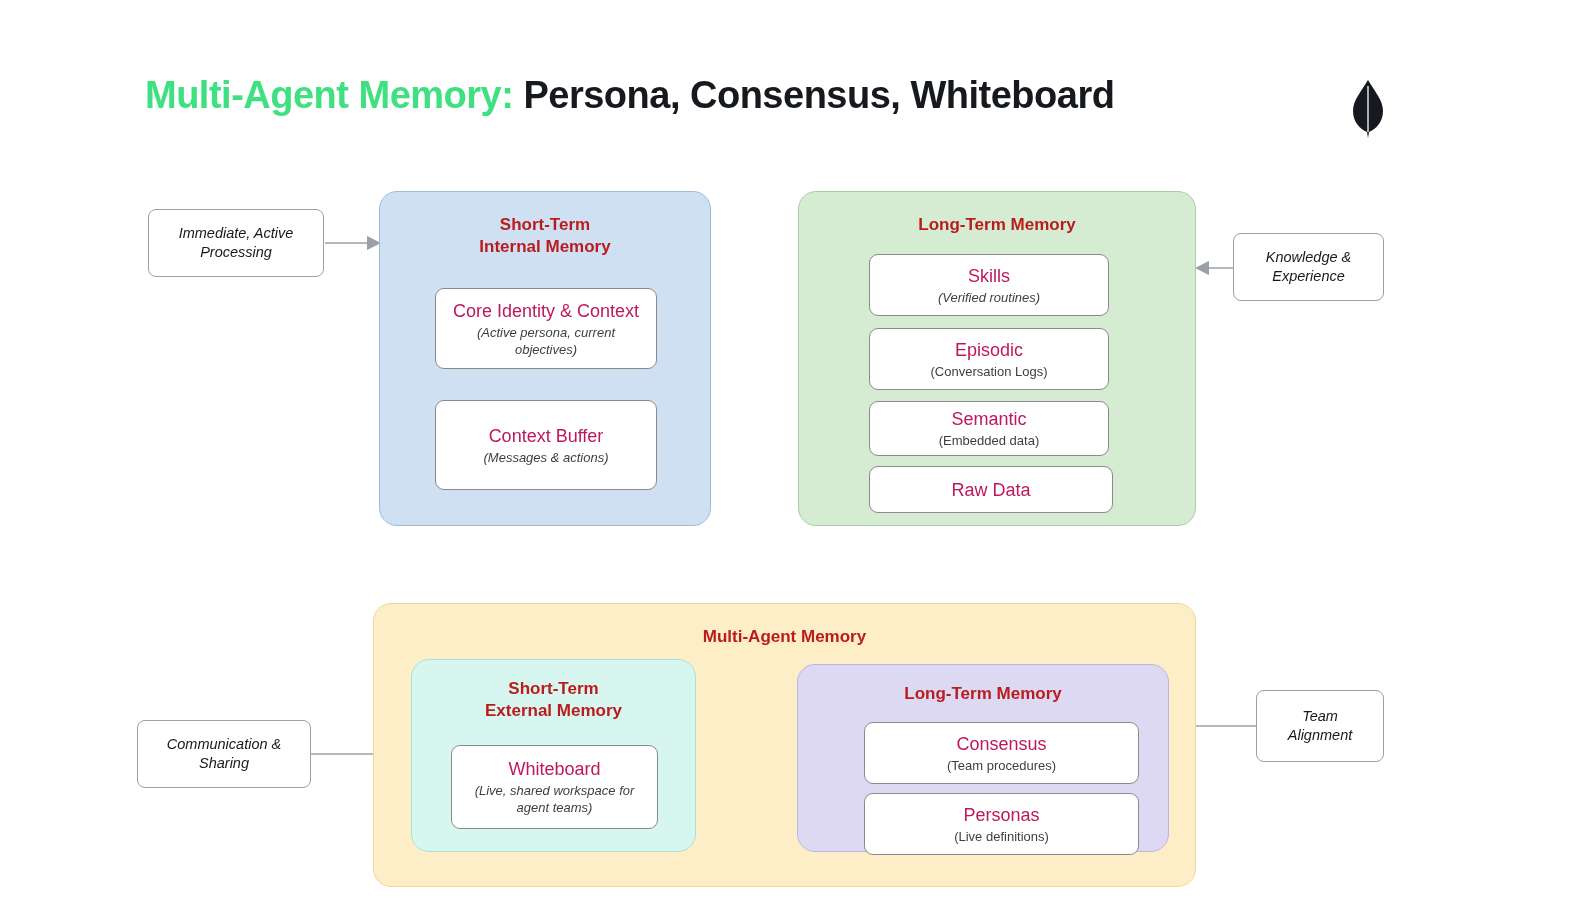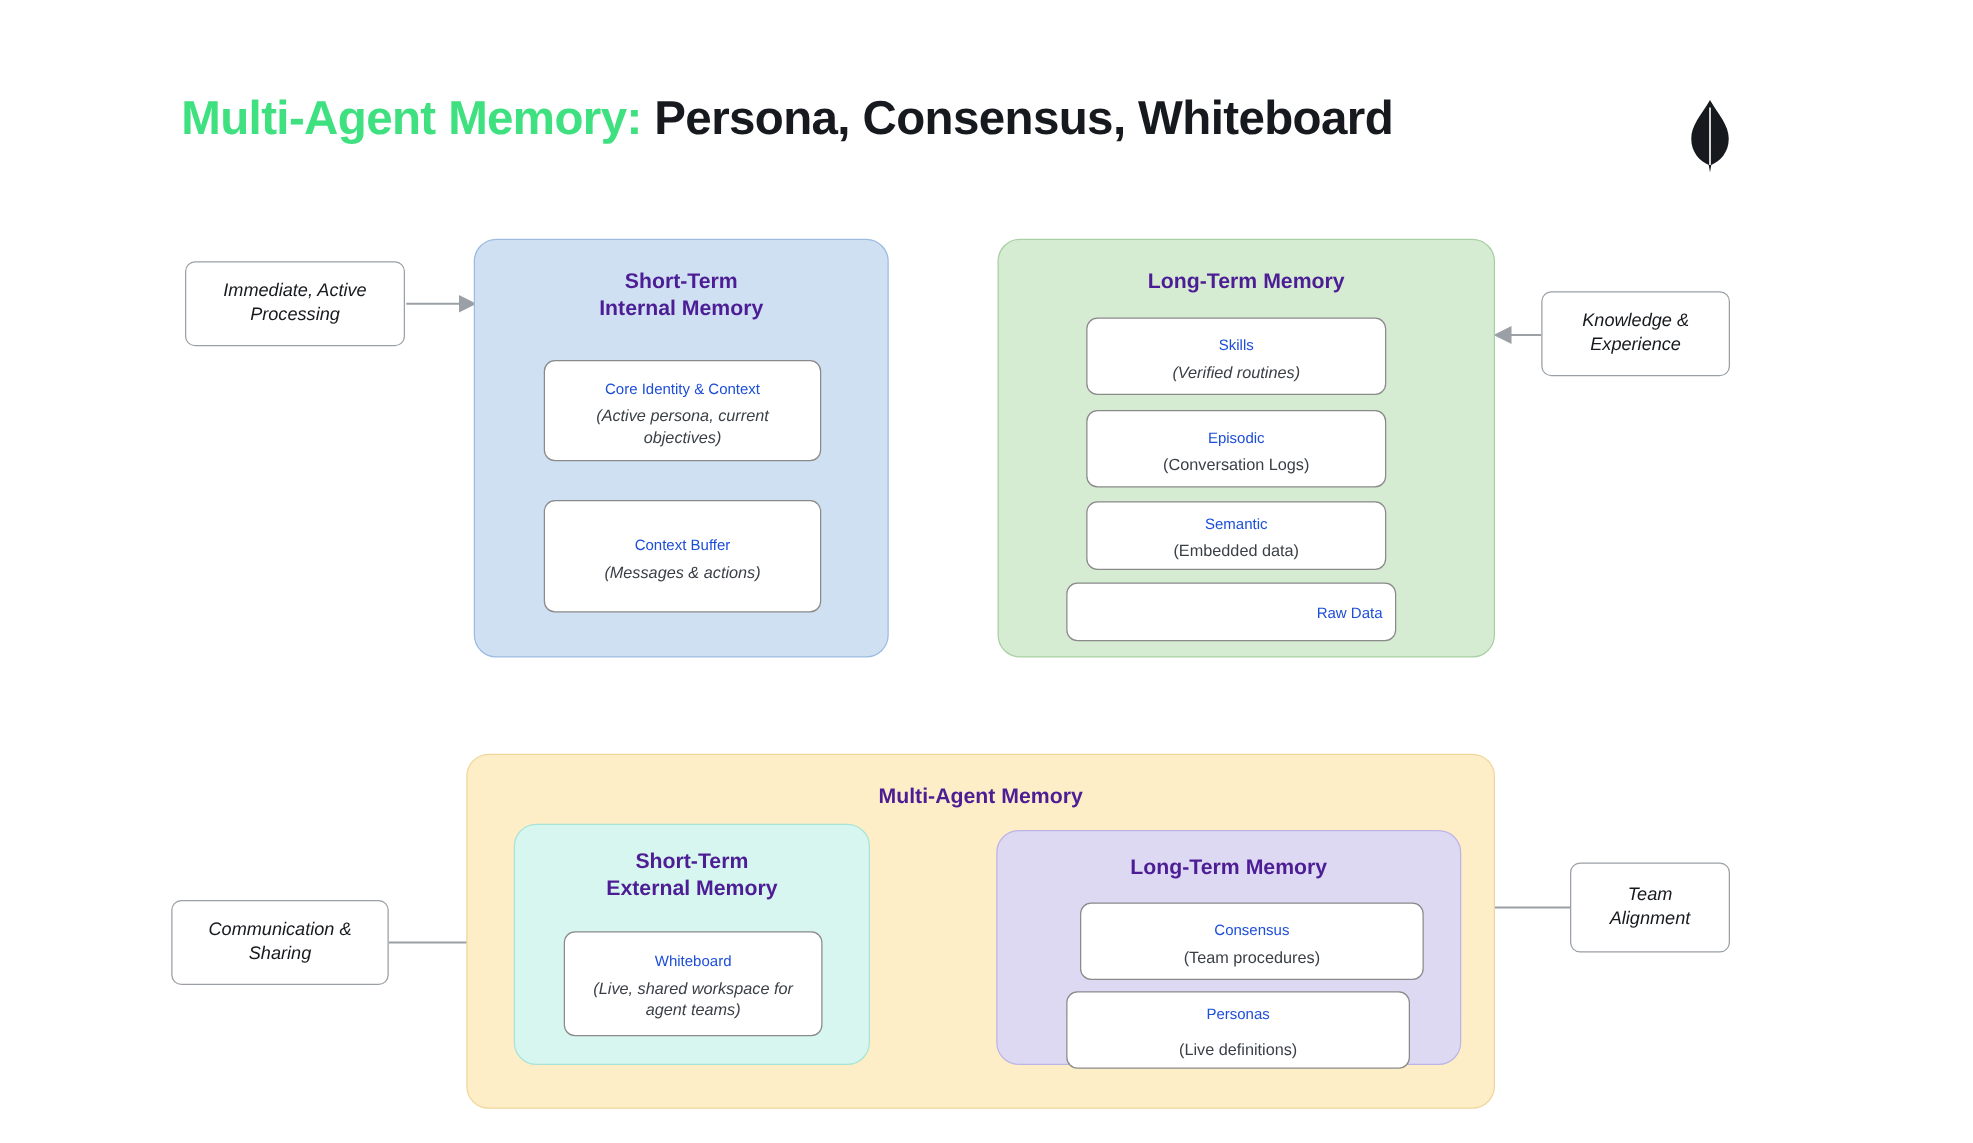--- a/index.html
+++ b/index.html
@@ -41,41 +41,41 @@
   
   .panel {
     position: absolute;
     border-radius: 18px;
     border: 1px solid rgba(0,0,0,0.12);
   }
   .panel-title {
     position: absolute;
     left: 0; right: 0;
     text-align: center;
-    color: #4c1d95;
+    color: #b91c1c;
     font-weight: 700;
     font-size: 17px;
     line-height: 22px;
   }
 
   .card {
     position: absolute;
     background: #ffffff;
     border: 1px solid #8a8a8a;
     border-radius: 9px;
     display: flex;
     flex-direction: column;
     align-items: center;
     justify-content: center;
     text-align: center;
     padding: 6px 10px;
   }
   .card .card-title {
-    font-size: 12px;
-    color: #1d4ed8;
+    font-size: 18px;
+    color: #be185d;
     line-height: 22px;
   }
   .card .card-sub {
     font-size: 13px;
     color: #3a3f45;
     line-height: 17px;
     margin-top: 2px;
   }
   .card .card-sub.italic { font-style: italic; }
 
@@ -197,21 +197,21 @@
     <div class="card" style="left:70px; top:136px; width:240px; height:62px;">
       <div class="card-title">Episodic</div>
       <div class="card-sub">(Conversation Logs)</div>
     </div>
 
     <div class="card" style="left:70px; top:209px; width:240px; height:55px;">
       <div class="card-title">Semantic</div>
       <div class="card-sub">(Embedded data)</div>
     </div>
 
-    <div class="card" style="left:54px; top:274px; width:264px; height:47px;align-items:flex-end;">
+    <div class="card" style="left:70px; top:274px; width:244px; height:47px;">
       <div class="card-title">Raw Data</div>
     </div>
   </div>
 
   <div class="panel" id="panel-multi" style="left:373px; top:570px; width:823px; height:284px;margin-top:33px;">
     <div class="panel-title" style="top:22px;">
       <div>Multi-Agent Memory</div>
     </div>
 
     <div class="panel" id="panel-stm-external" style="left:37px; top:55px; width:285px; height:193px;">
@@ -226,20 +226,20 @@
     </div>
 
     <div class="panel" id="panel-ltm-team" style="left:423px; top:60px; width:372px; height:188px;">
       <div class="panel-title" style="top:18px;">
         <div>Long-Term Memory</div>
       </div>
       <div class="card" style="left:66px; top:57px; width:275px; height:62px;">
         <div class="card-title">Consensus</div>
         <div class="card-sub">(Team procedures)</div>
       </div>
-      <div class="card" style="left:55px; top:128px; width:275px; height:62px;justify-content:space-between;">
+      <div class="card" style="left:66px; top:128px; width:275px; height:62px;">
         <div class="card-title">Personas</div>
         <div class="card-sub">(Live definitions)</div>
       </div>
     </div>
   </div>
 
 </div>
 
 </body></html>

